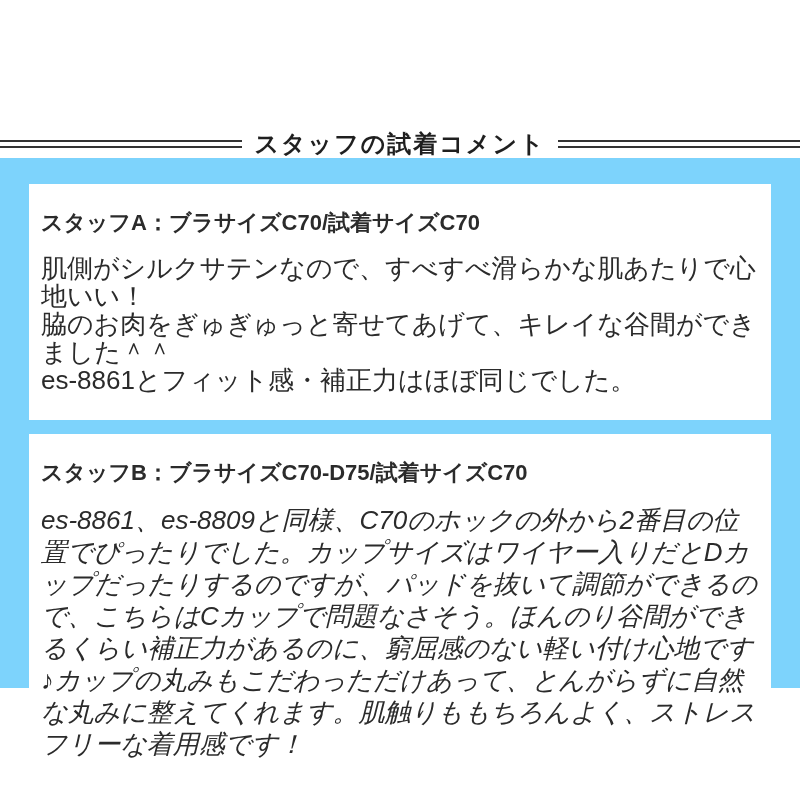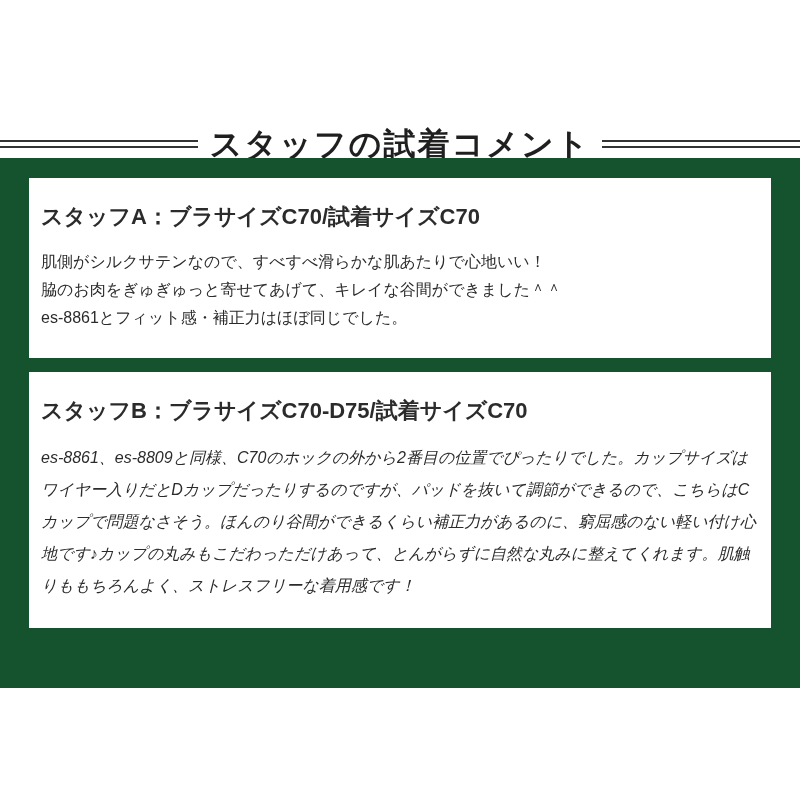--- a/index.html
+++ b/index.html
@@ -30,55 +30,55 @@
   .rule {
     flex: 1;
     height: 4px;
     border-top: 2px solid #333333;
     border-bottom: 2px solid #333333;
     box-sizing: content-box;
   }
   .header-title {
     margin: 0;
     font-family: "Liberation Serif", "DejaVu Serif", serif;
-    font-size: 32px;
+    font-size: 24px;
     font-weight: 600;
     letter-spacing: 2px;
     color: #1f1f1f;
     white-space: nowrap;
     line-height: 36px;
   }
   
   .gray-section {
     position: absolute;
     top: 158px;
     left: 0;
     width: 800px;
     height: 530px;
-    background: #14532d;
-    padding-top: 20px;
+    background: #7dd3fc;
+    padding-top: 26px;
     box-sizing: border-box;
   }
   .card {
     margin: 0 29px;
     background: #ffffff;
     padding: 24px 12px 26px 12px;
   }
   .card + .card {
     margin-top: 14px;
   }
   .card-title {
     font-size: 22px;
     font-weight: bold;
     line-height: 30px;
     color: #2b2b2b;
   }
   .card-body {
     margin-top: 16px;
-    font-size: 16px;
+    font-size: 26px;
     line-height: 28px;
     color: #2b2b2b;
     white-space: pre-line;
   }
   .card-b .card-body {
     line-height: 32px;
     white-space: normal;
     font-style: italic;
   }
 </style>

